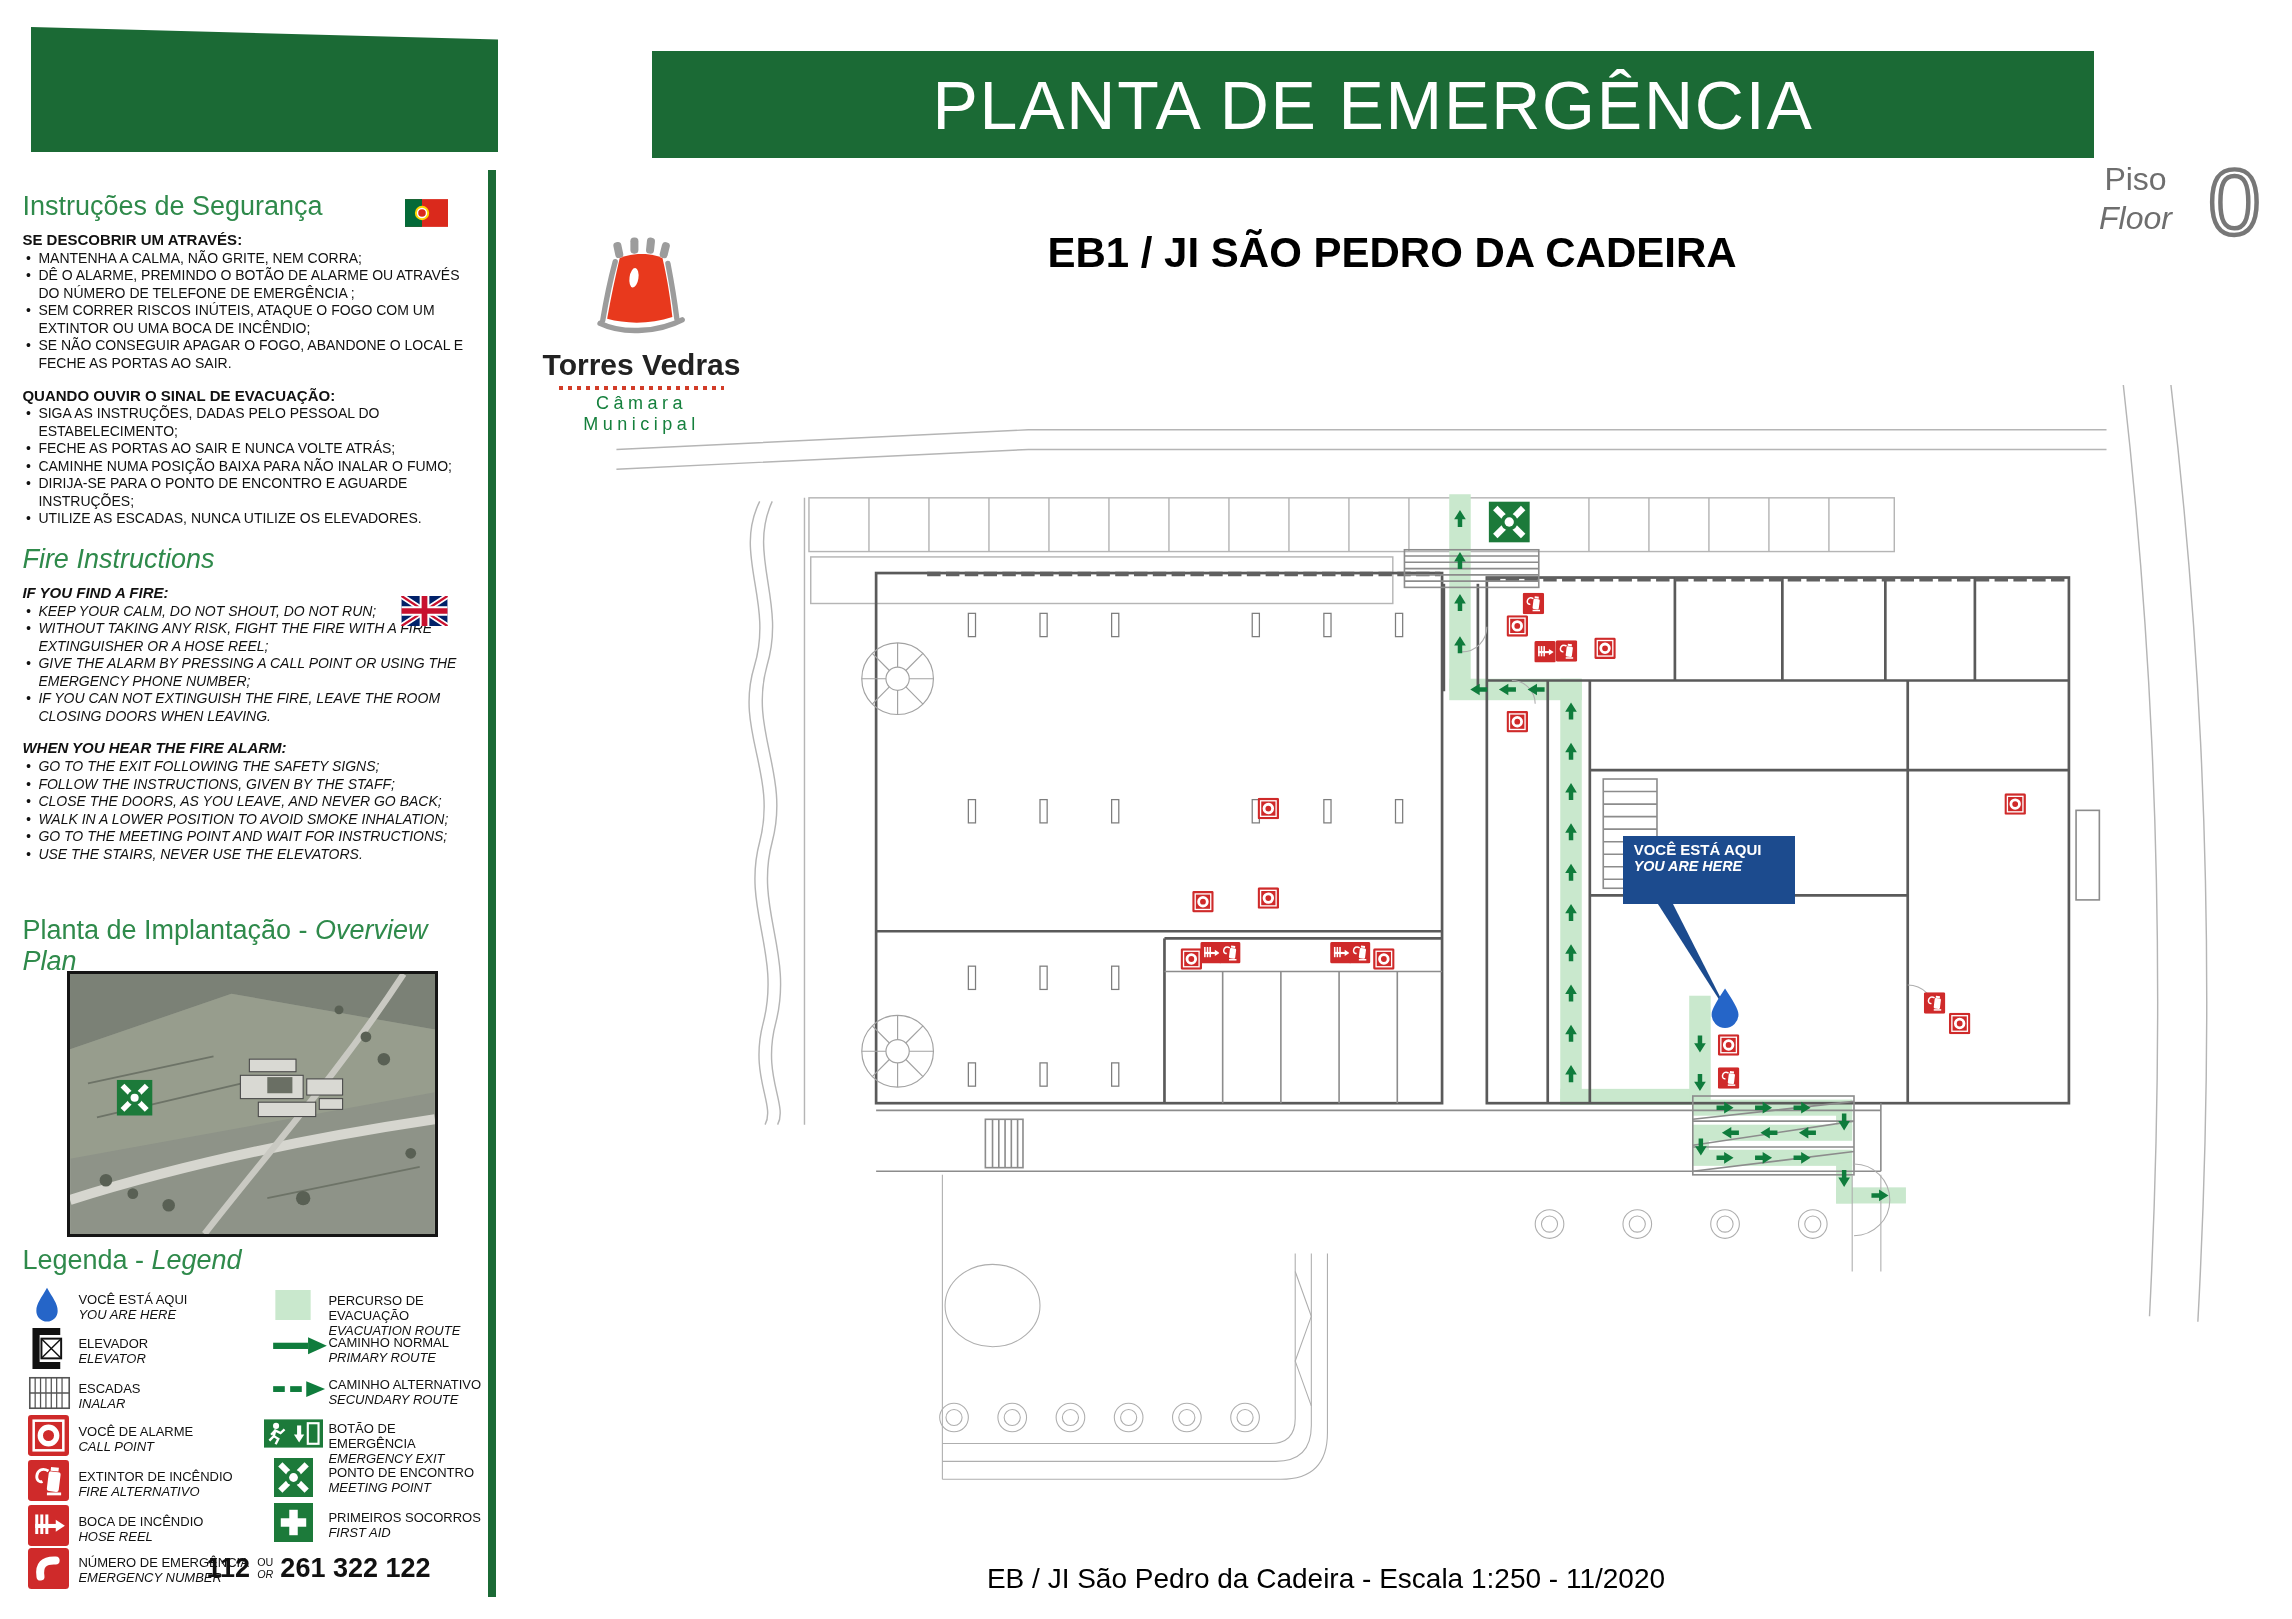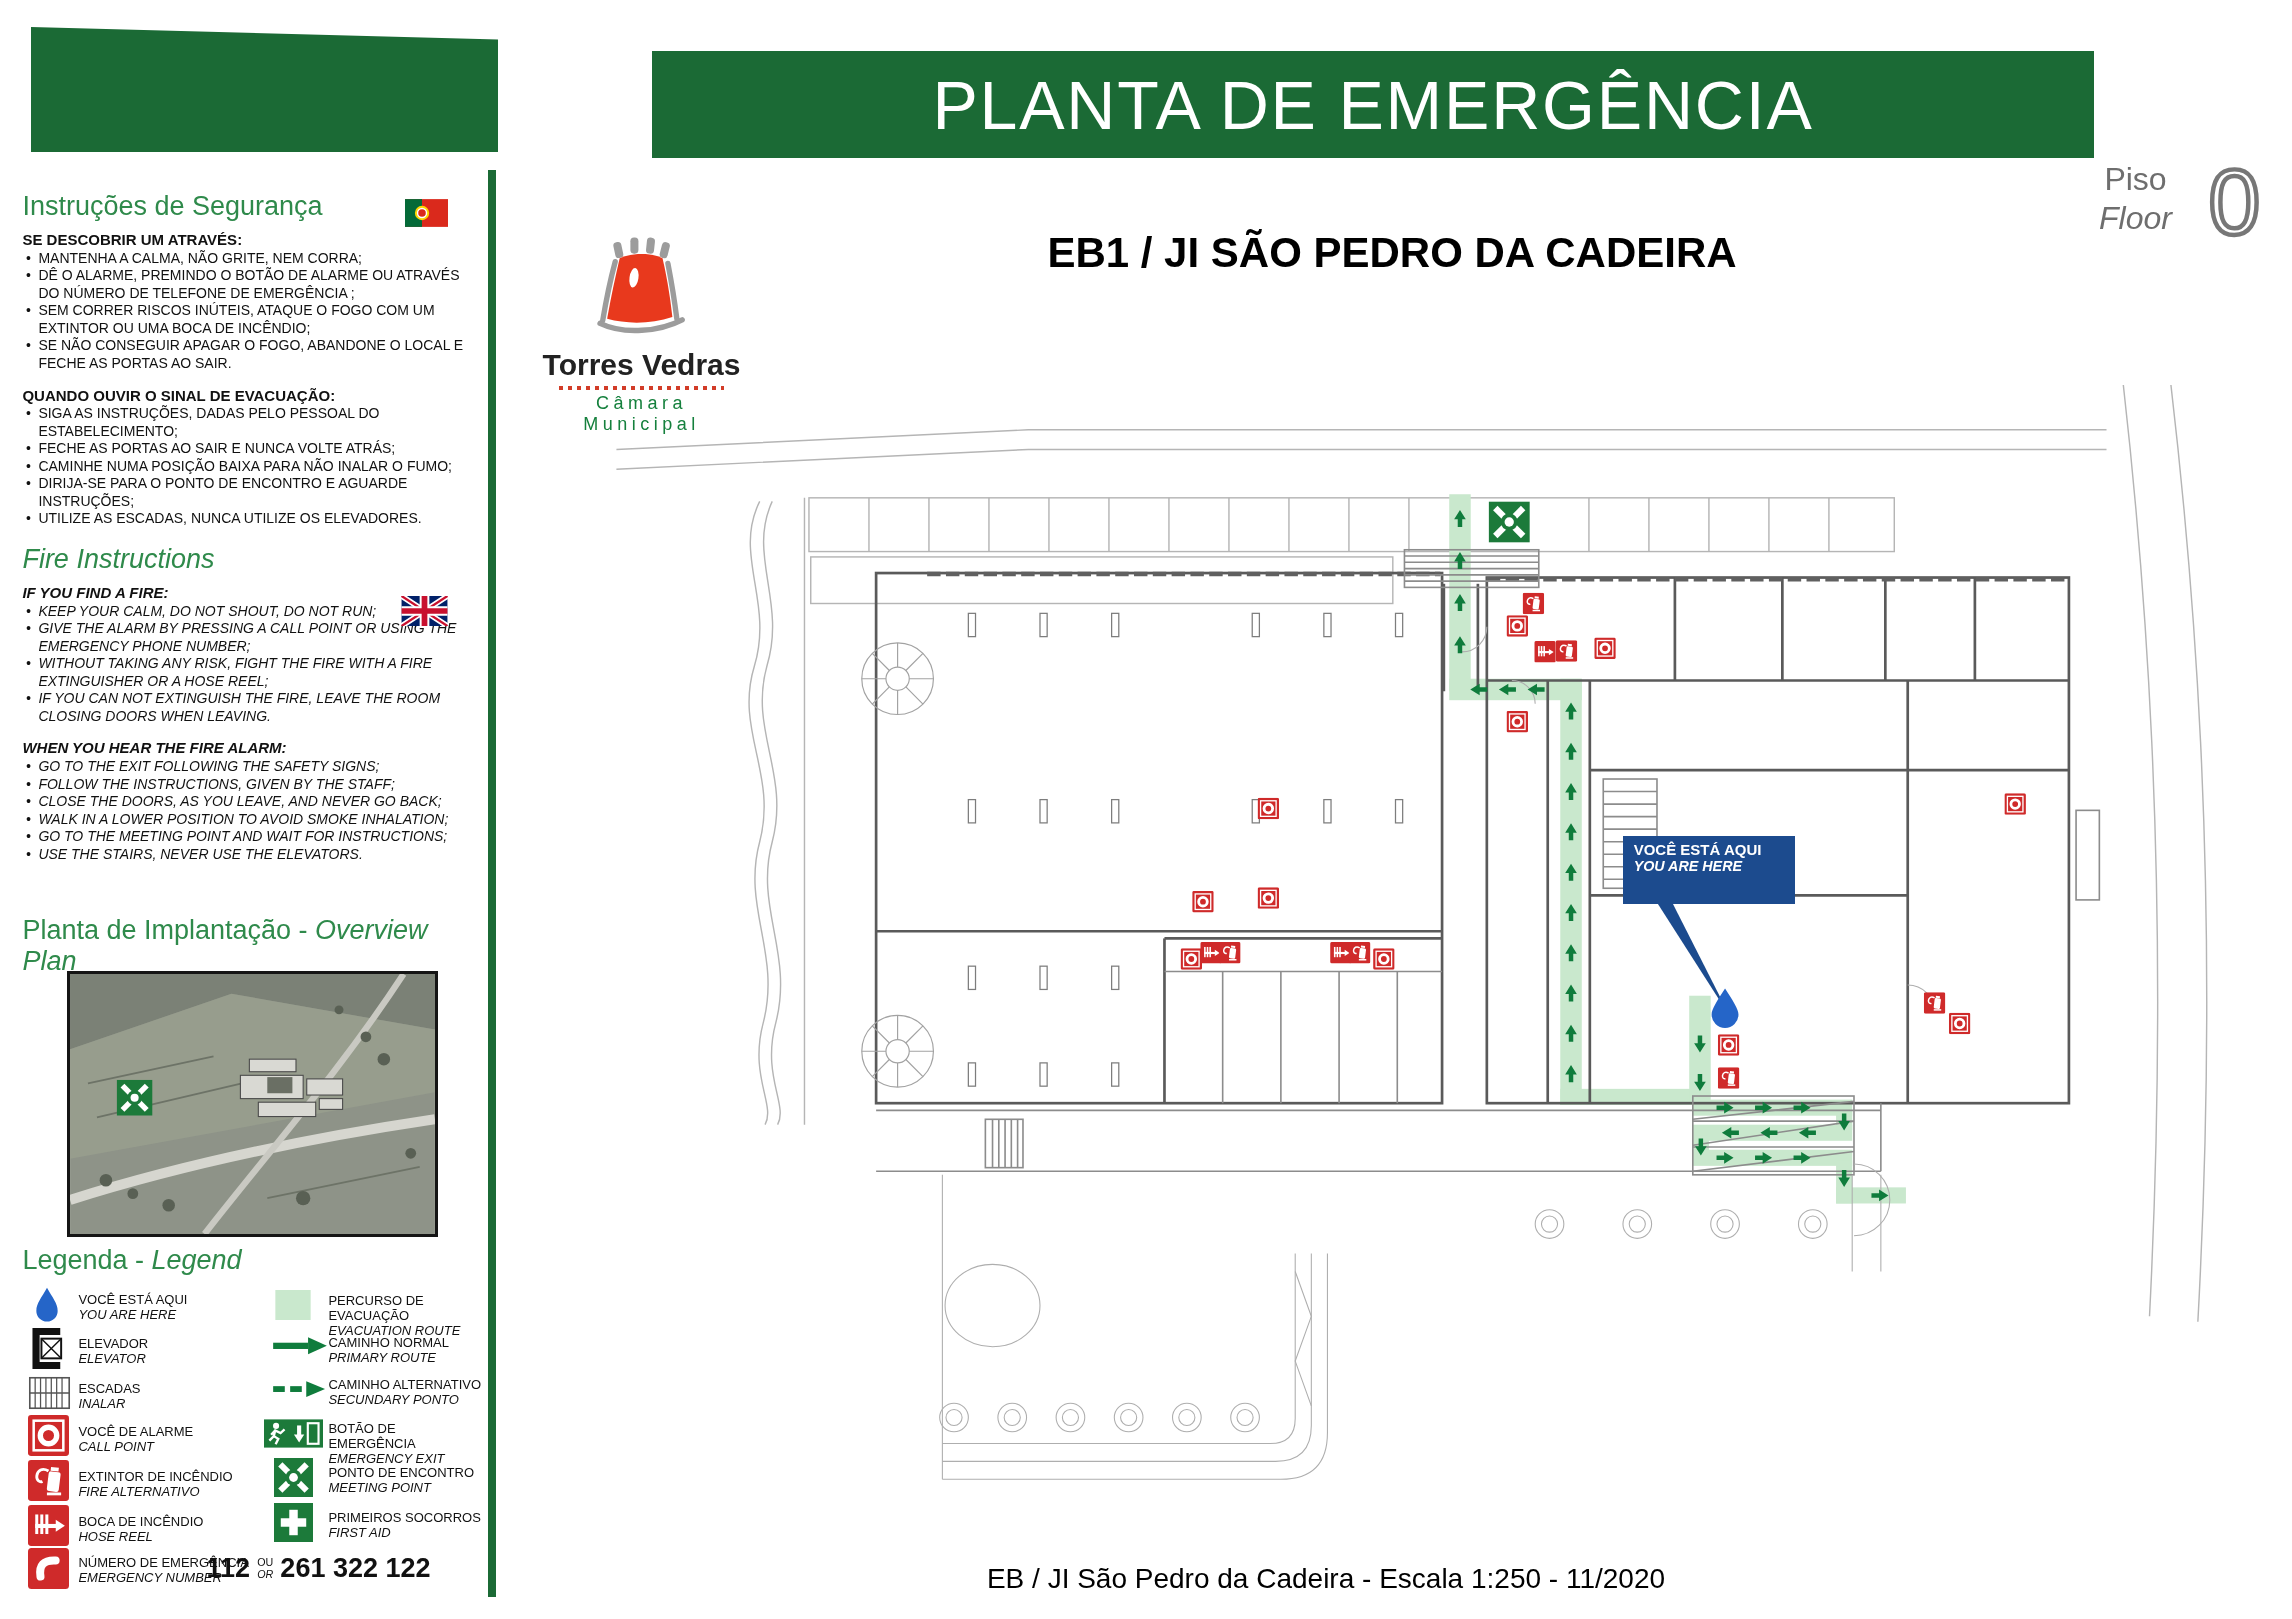--- a/index.html
+++ b/index.html
@@ -174,22 +174,22 @@
     <li>SIGA AS INSTRUÇÕES, DADAS PELO PESSOAL DO ESTABELECIMENTO;</li>
     <li>FECHE AS PORTAS AO SAIR E NUNCA VOLTE ATRÁS;</li>
     <li>CAMINHE NUMA POSIÇÃO BAIXA PARA NÃO INALAR O FUMO;</li>
     <li>DIRIJA-SE PARA O PONTO DE ENCONTRO E AGUARDE INSTRUÇÕES;</li>
     <li>UTILIZE AS ESCADAS, NUNCA UTILIZE OS ELEVADORES.</li>
   </ul>
   <h2 class="h-green it" style="margin-top:16px;font-style:italic;">Fire Instructions</h2>
   <div class="subhead it">IF YOU FIND A FIRE:</div>
   <ul class="instr it">
     <li>KEEP YOUR CALM, DO NOT SHOUT, DO NOT RUN;</li>
+    <li>WITHOUT TAKING ANY RISK, FIGHT THE FIRE WITH A FIRE EXTINGUISHER OR A HOSE REEL;</li>
     <li>GIVE THE ALARM BY PRESSING A CALL POINT OR USING THE EMERGENCY PHONE NUMBER;</li>
-    <li>WITHOUT TAKING ANY RISK, FIGHT THE FIRE WITH A FIRE EXTINGUISHER OR A HOSE REEL;</li>
     <li>IF YOU CAN NOT EXTINGUISH THE FIRE, LEAVE THE ROOM CLOSING DOORS WHEN LEAVING.</li>
   </ul>
   <div class="subhead it" style="margin-top:14.3px;">WHEN YOU HEAR THE FIRE ALARM:</div>
   <ul class="instr it">
     <li>GO TO THE EXIT FOLLOWING THE SAFETY SIGNS;</li>
     <li>FOLLOW THE INSTRUCTIONS, GIVEN BY THE STAFF;</li>
     <li>CLOSE THE DOORS, AS YOU LEAVE, AND NEVER GO BACK;</li>
     <li>WALK IN A LOWER POSITION TO AVOID SMOKE INHALATION;</li>
     <li>GO TO THE MEETING POINT AND WAIT FOR INSTRUCTIONS;</li>
     <li>USE THE STAIRS, NEVER USE THE ELEVATORS.</li>
@@ -343,21 +343,21 @@
   </div>
   <div class="leg-row" style="left:250px;top:134px;">
     <svg width="56" height="19.7" viewBox="0 0 62 22">
       <rect x="1" y="8" width="13" height="6.5" fill="#0f7c3c"></rect>
       <rect x="20" y="8" width="13" height="6.5" fill="#0f7c3c"></rect>
       <polygon points="38,2.5 59,11.2 38,20" fill="#0f7c3c"></polygon>
     </svg>
   </div>
   <div class="leg-lab" style="left:306px;top:132px;">
     <div>CAMINHO ALTERNATIVO</div>
-    <div class="en">SECUNDARY PONTO</div>
+    <div class="en">SECUNDARY ROUTE</div>
   </div>
   <div class="leg-row" style="left:242px;top:174px;">
     <svg width="59" height="29" viewBox="0 0 66 32">
         <use href="#ic-exit" width="66" height="32"></use>
       </svg>
   </div>
   <div class="leg-lab" style="left:306px;top:176px;">
     <div>BOTÃO DE EMERGÊNCIA</div>
     <div class="en">EMERGENCY EXIT</div>
   </div>

